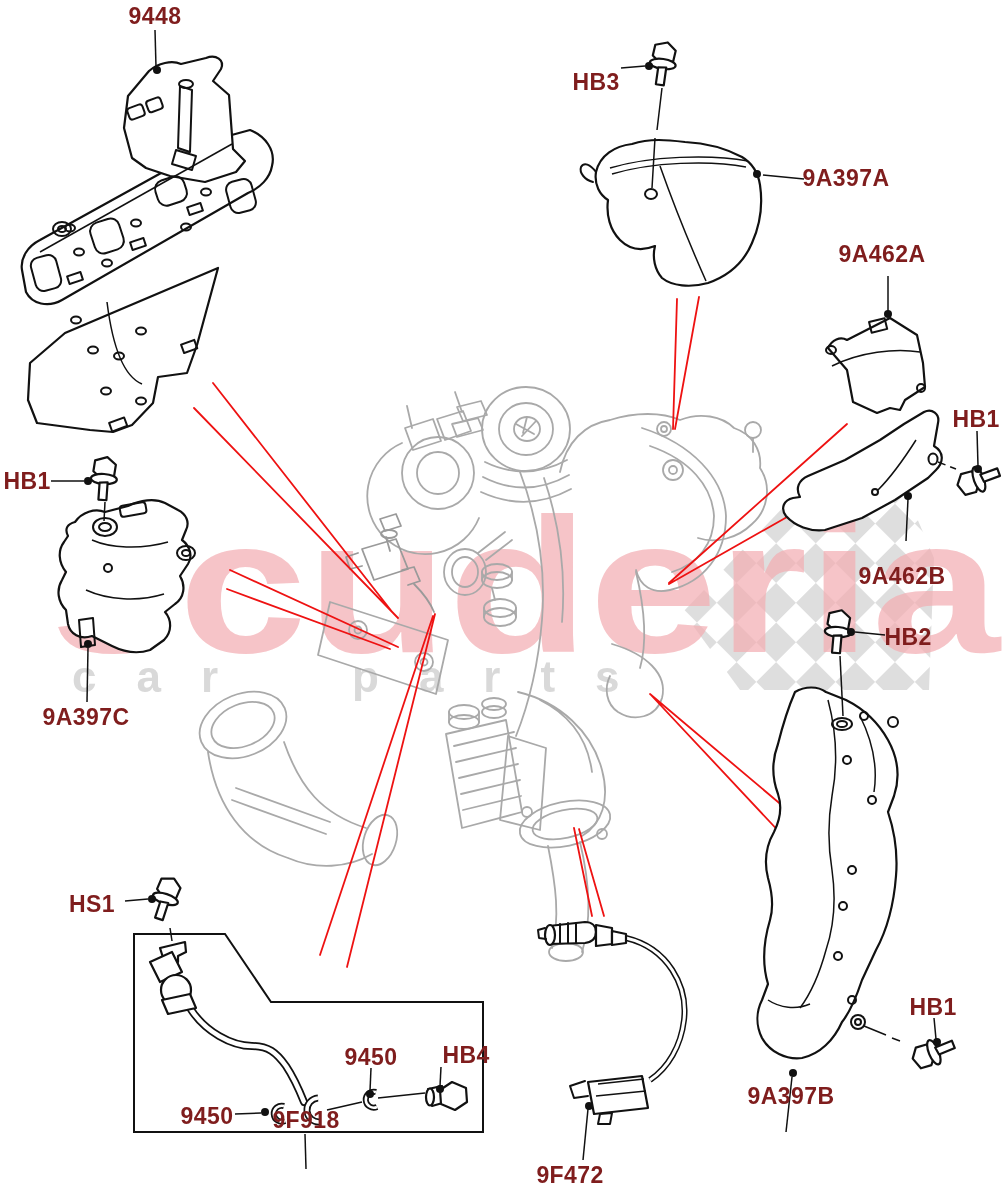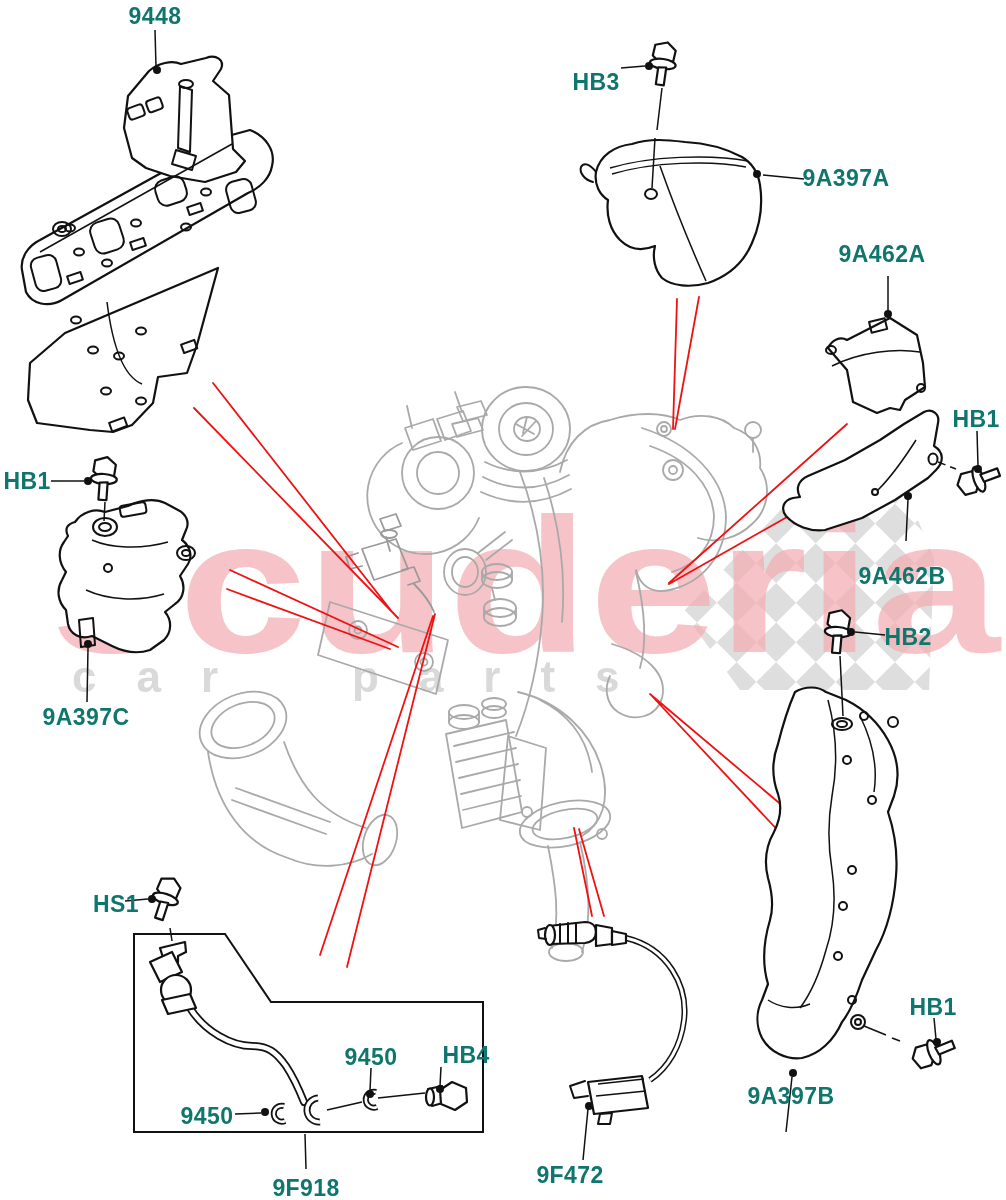--- a/index.html
+++ b/index.html
@@ -1,19 +1,19 @@
 <!DOCTYPE html>
 <html><head>
 <meta charset="utf-8">
 <style>
   html,body{margin:0;padding:0;background:#fff;}
   .stage{position:relative;width:1006px;height:1200px;background:#ffffff;overflow:hidden;
          font-family:"Liberation Sans",sans-serif;}
   .stage svg{position:absolute;left:0;top:0;}
-  .plabel{position:absolute;transform:translate(-50%,-50%);color:#0f766e;font-size:23px;
+  .plabel{position:absolute;transform:translate(-50%,-50%);color:#7f1d1d;font-size:23px;
           font-weight:600;letter-spacing:.4px;white-space:nowrap;user-select:none;}
   
   .g   {stroke:#a9a9a9;stroke-width:1.8;fill:none;stroke-linecap:round;stroke-linejoin:round;}
   .g2  {stroke:#9a9a9a;stroke-width:1.8;fill:none;stroke-linecap:round;stroke-linejoin:round;}
   .blk {stroke:#111;stroke-width:2.2;fill:#fff;stroke-linejoin:round;}
   .bln {stroke:#111;stroke-width:2;fill:none;stroke-linecap:round;stroke-linejoin:round;}
   .thin{stroke:#111;stroke-width:1.5;fill:none;}
   .red {stroke:#ee1212;stroke-width:1.8;fill:none;stroke-linecap:round;}
   .dot {fill:#111;stroke:none;}
   .wm-brand{fill:#f3aeb3;opacity:.72;font-weight:bold;font-family:"Liberation Sans",sans-serif;}
@@ -329,21 +329,21 @@
 
   <div class="plabel" style="left:155px;top:16px">9448</div>
   <div class="plabel" style="left:596px;top:82px">HB3</div>
   <div class="plabel" style="left:846px;top:178px">9A397A</div>
   <div class="plabel" style="left:882px;top:254px">9A462A</div>
   <div class="plabel" style="left:976px;top:419px">HB1</div>
   <div class="plabel" style="left:902px;top:576px">9A462B</div>
   <div class="plabel" style="left:908px;top:637px">HB2</div>
   <div class="plabel" style="left:27px;top:481px">HB1</div>
   <div class="plabel" style="left:86px;top:717px">9A397C</div>
-  <div class="plabel" style="left:116px;top:904px">HS1</div>
+  <div class="plabel" style="left:92px;top:904px">HS1</div>
   <div class="plabel" style="left:207px;top:1116px">9450</div>
   <div class="plabel" style="left:371px;top:1057px">9450</div>
   <div class="plabel" style="left:466px;top:1055px">HB4</div>
-  <div class="plabel" style="left:306px;top:1188px">9F918</div>
+  <div class="plabel" style="left:306px;top:1120px">9F918</div>
   <div class="plabel" style="left:570px;top:1175px">9F472</div>
   <div class="plabel" style="left:791px;top:1096px">9A397B</div>
   <div class="plabel" style="left:933px;top:1007px">HB1</div>
 </div>
 
 </body></html>

